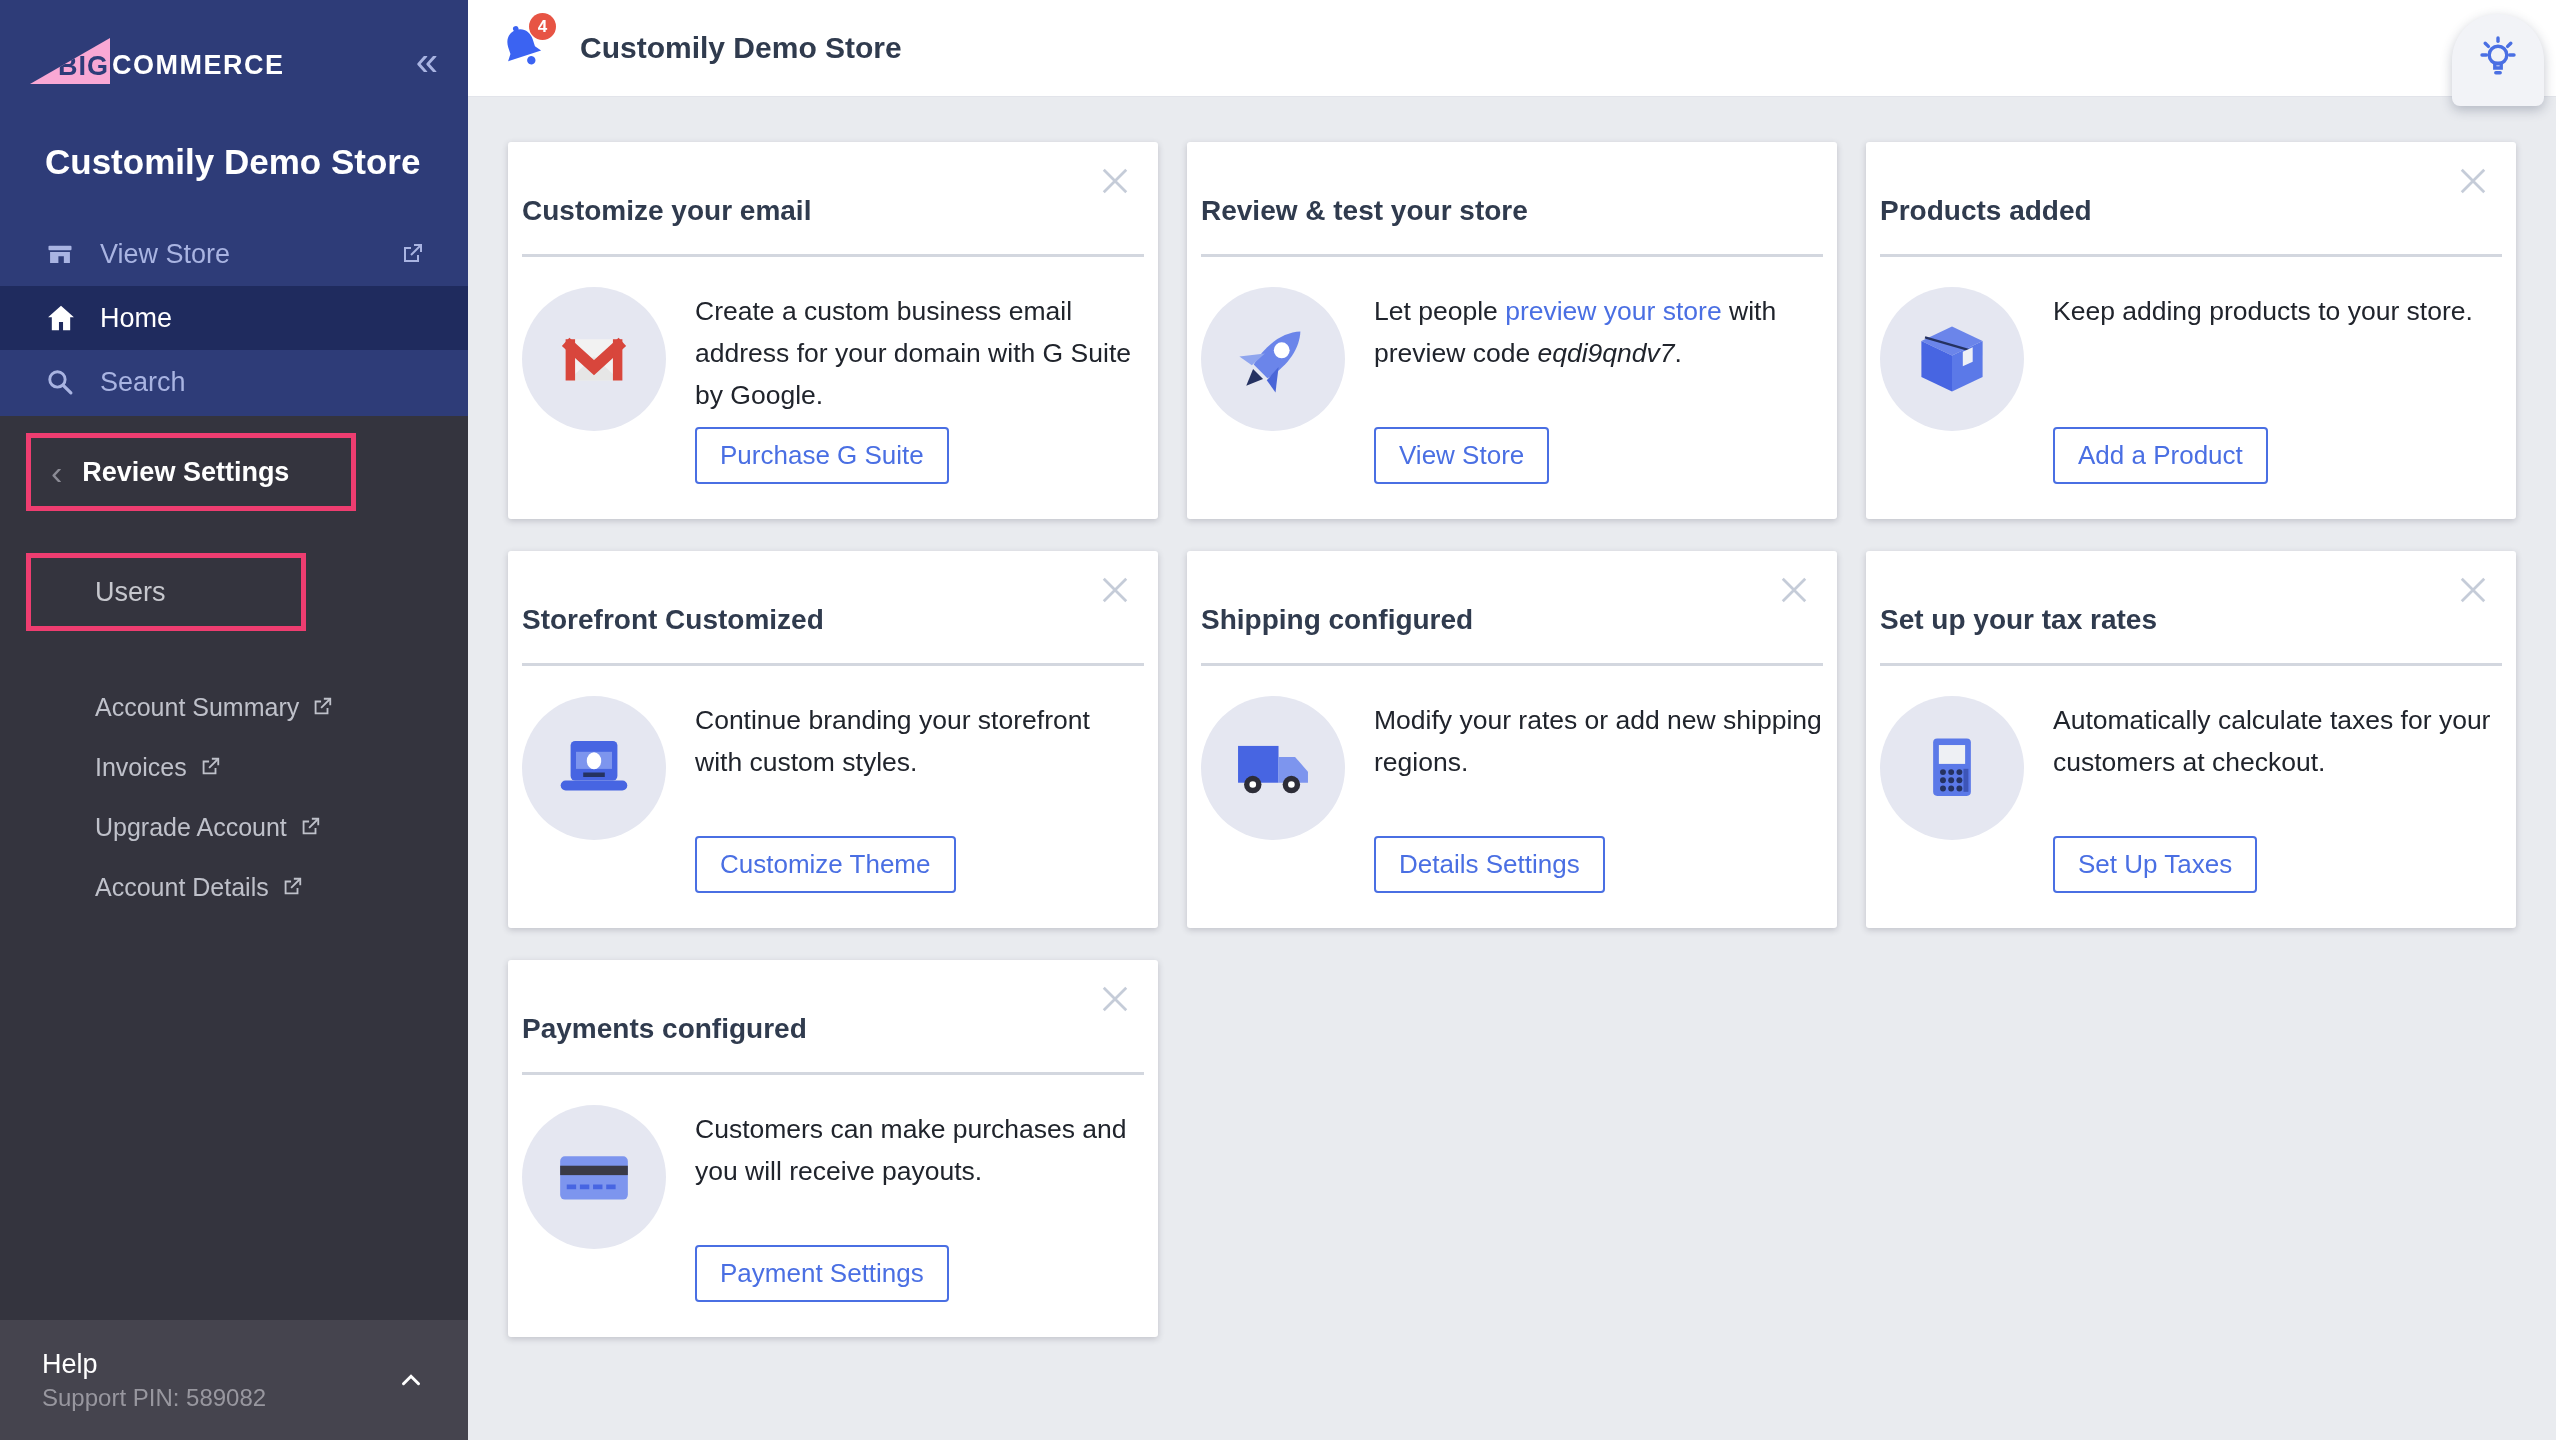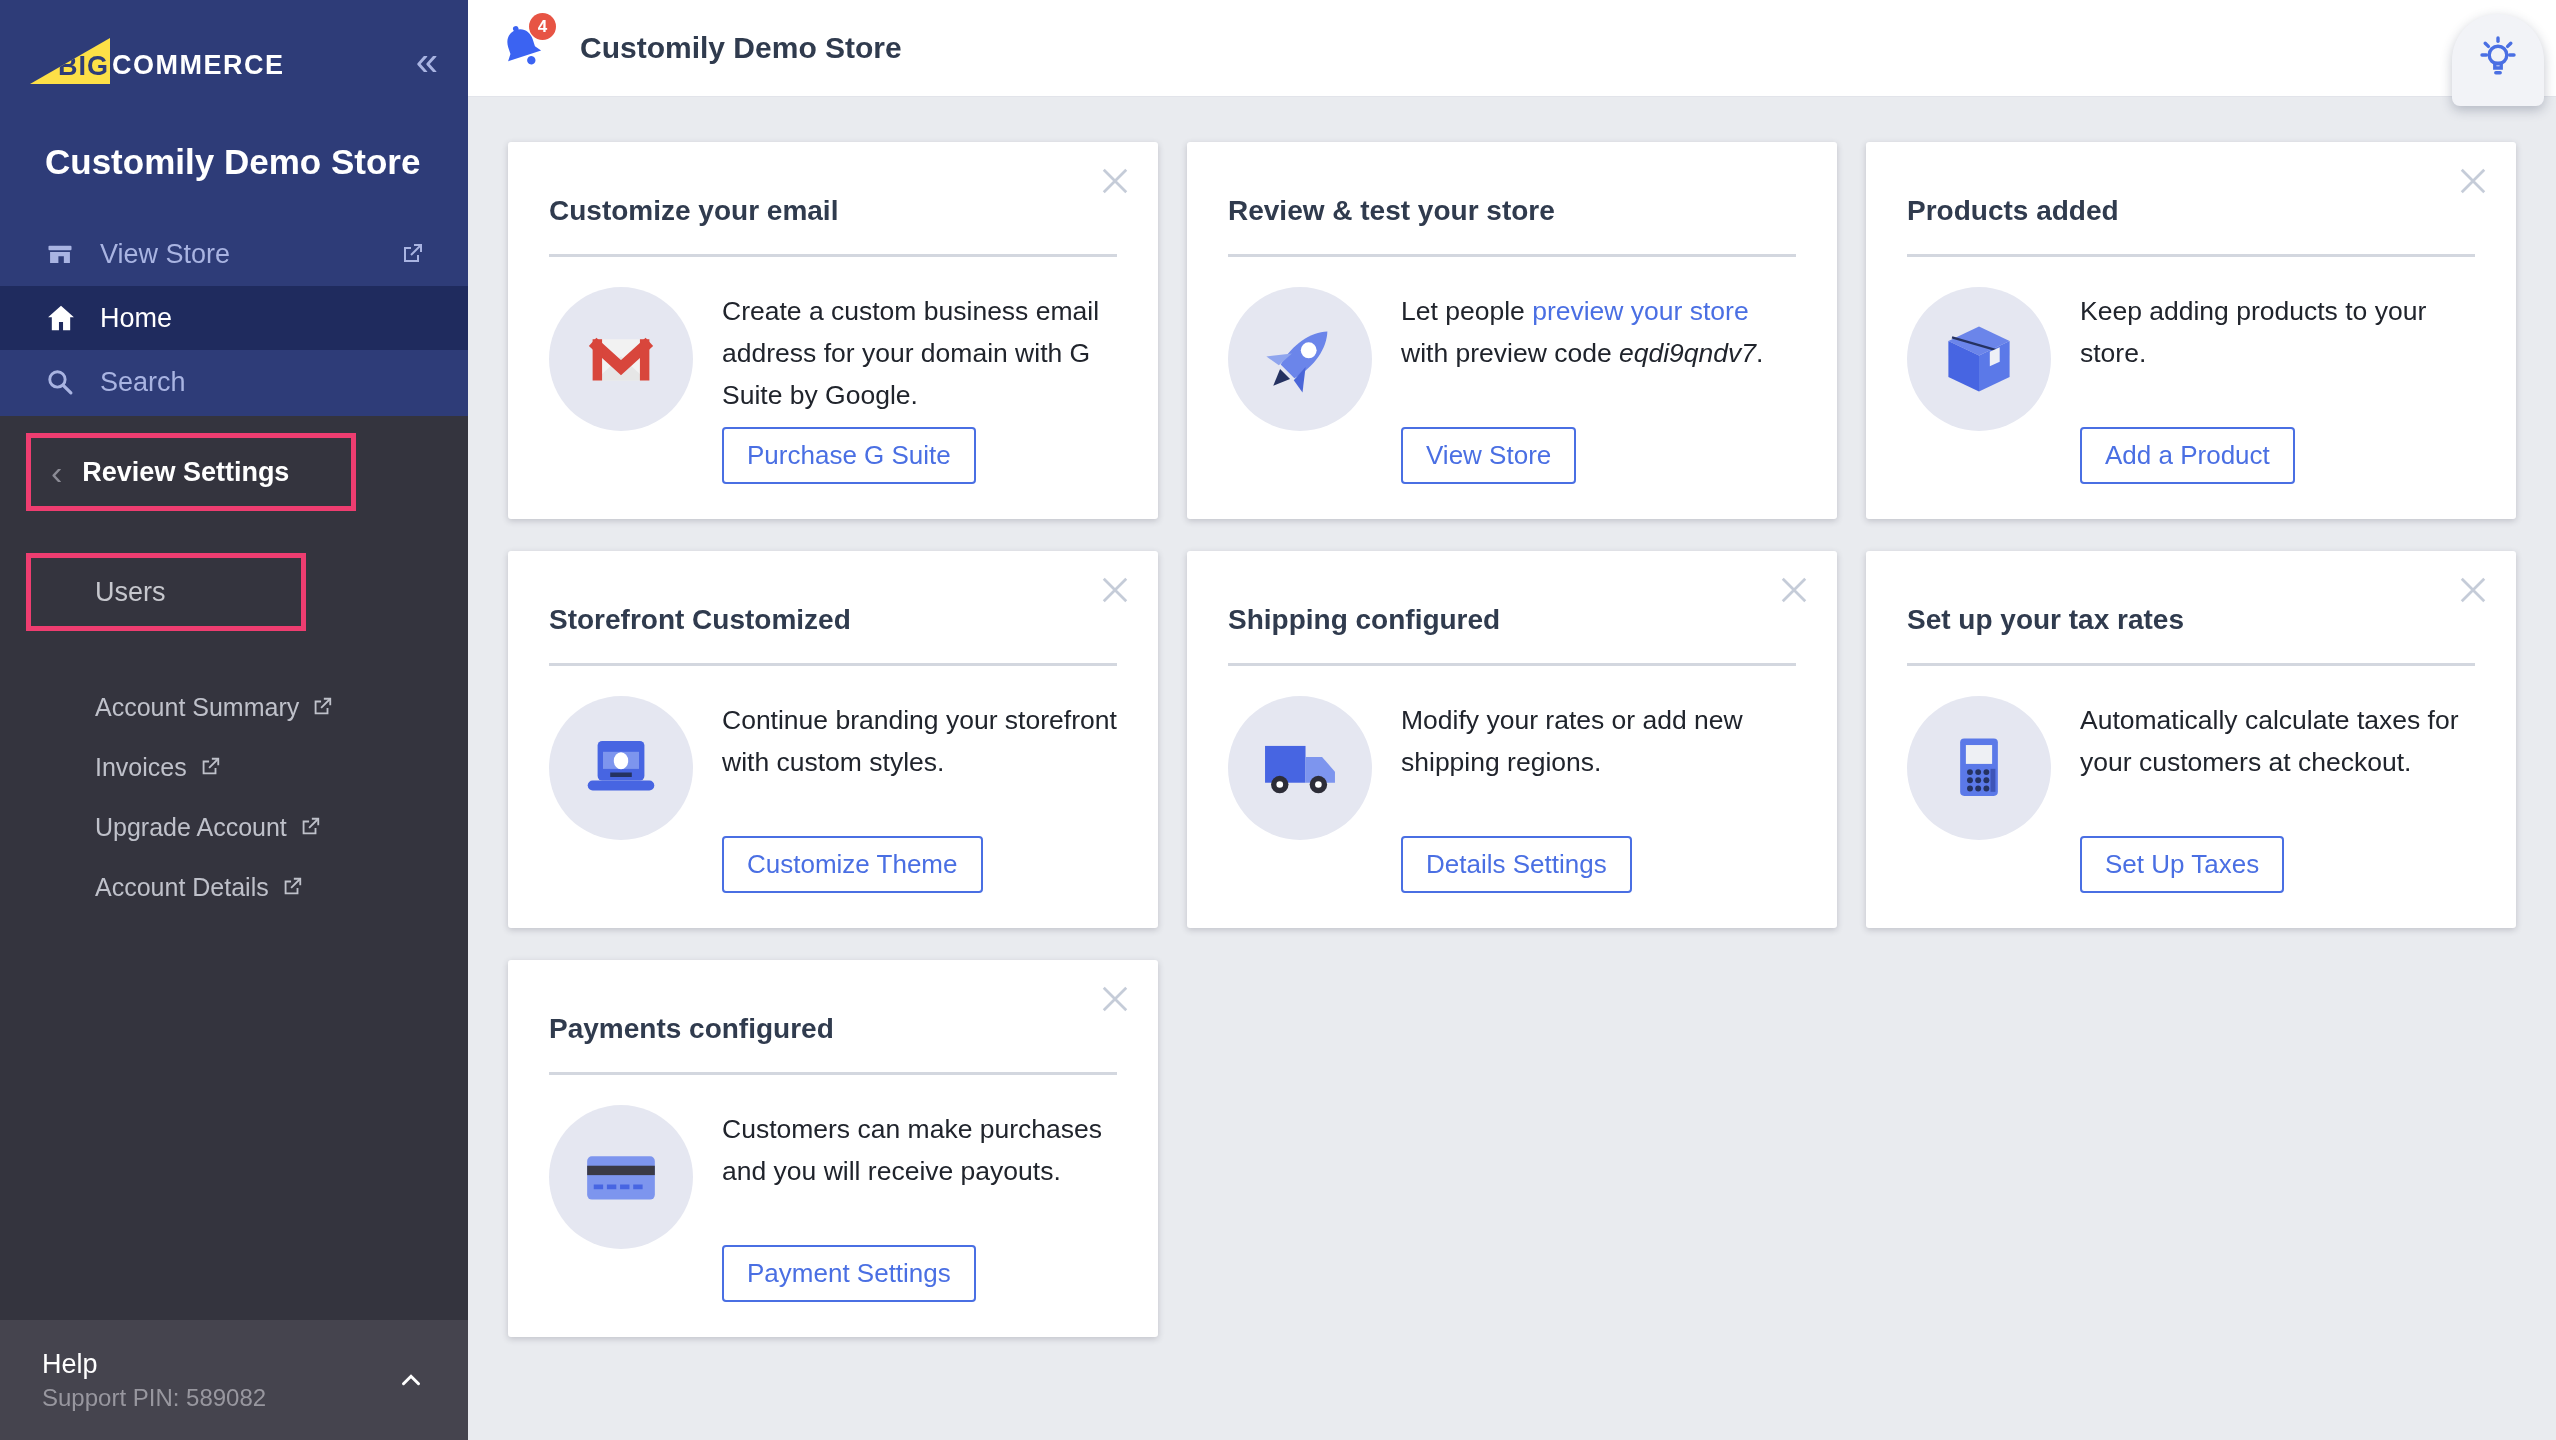--- a/index.html
+++ b/index.html
@@ -8,21 +8,21 @@
     font-family:"Liberation Sans", sans-serif;
     background:#e9ebef;
     position:relative;
     overflow:hidden;
   }
   
   .sidebar { position:absolute; left:0; top:0; width:468px; height:1440px; background:#34343e; }
   .sidebar-top { background:#2e3c78; height:416px; }
   .logo-row { display:flex; align-items:center; justify-content:space-between; padding:38px 30px 0 30px; }
   .logo { display:flex; align-items:flex-end; }
-  .logo-tri { width:80px; height:46px; background:#fde047; clip-path:polygon(0 100%,100% 0,100% 100%);
+  .logo-tri { width:80px; height:46px; background:#f9a8d4; clip-path:polygon(0 100%,100% 0,100% 100%);
               display:flex; align-items:flex-end; justify-content:flex-end; }
   .logo-big { color:#2e3c78; font-weight:bold; font-size:27px; line-height:1; padding:0 1px 4px 0; letter-spacing:1px; }
   .logo-rest { color:#ffffff; font-weight:600; font-size:27px; letter-spacing:1.5px; margin-left:2px; padding-bottom:3px; }
   .collapse { color:#a9b4e2; font-size:40px; line-height:0.8; cursor:pointer; }
   .store-name { color:#ffffff; font-size:35px; font-weight:700; margin:58px 0 0 45px; }
   .nav { margin-top:40px; }
   .nav-item { height:64px; display:flex; align-items:center; padding:0 44px; color:#a9b4e2; font-size:27px; cursor:pointer; }
   .nav-item .nicon { width:34px; margin-right:22px; display:flex; align-items:center; }
   .nav-item.active { background:#1f2b5e; color:#ffffff; }
   .nav-ext { margin-left:auto; display:flex; }
@@ -51,21 +51,21 @@
            background:#e75444; color:#ffffff; font-size:17px; font-weight:700;
            display:flex; align-items:center; justify-content:center; }
   .topbar-title { margin-left:30px; font-size:30px; font-weight:700; color:#303b4e; }
   .bulb-tab { position:absolute; top:14px; right:12px; width:92px; height:92px; background:#f2f3f7;
               border-radius:46px 46px 8px 8px; box-shadow:0 4px 12px rgba(40,50,80,.28);
               display:flex; align-items:center; justify-content:center; z-index:5; cursor:pointer; }
   .content { position:absolute; top:97px; left:0; right:0; bottom:0; background:#e9ebef; overflow:hidden; }
   .grid { display:grid; grid-template-columns:repeat(3,650px); column-gap:29px; row-gap:32px; padding:45px 0 0 40px; }
   
   .card { background:#ffffff; border-radius:3px; box-shadow:0 2px 6px rgba(48,48,70,.22);
-          height:377px; padding:0 41px; position:relative; }
+          height:377px; padding:0 14px; position:relative; }
   .card-close { position:absolute; top:24px; right:28px; cursor:pointer; line-height:0; }
   .card-title { padding-top:53px; font-size:28px; font-weight:700; color:#303b4e; }
   .card-divider { height:3px; background:#d3d7df; margin-top:27px; }
   .card-row { display:flex; margin-top:30px; }
   .card-icon-circle { width:144px; height:144px; border-radius:50%; background:#e5e7f1;
                       display:flex; align-items:center; justify-content:center; flex-shrink:0; }
   .card-text { margin-left:29px; flex:1; }
   .card-body { font-size:26.5px; color:#20242c; line-height:1.58; padding-top:4px; height:136px; }
   .card-body a { color:#4a6fe3; text-decoration:none; cursor:pointer; }
   .card-body em { }

